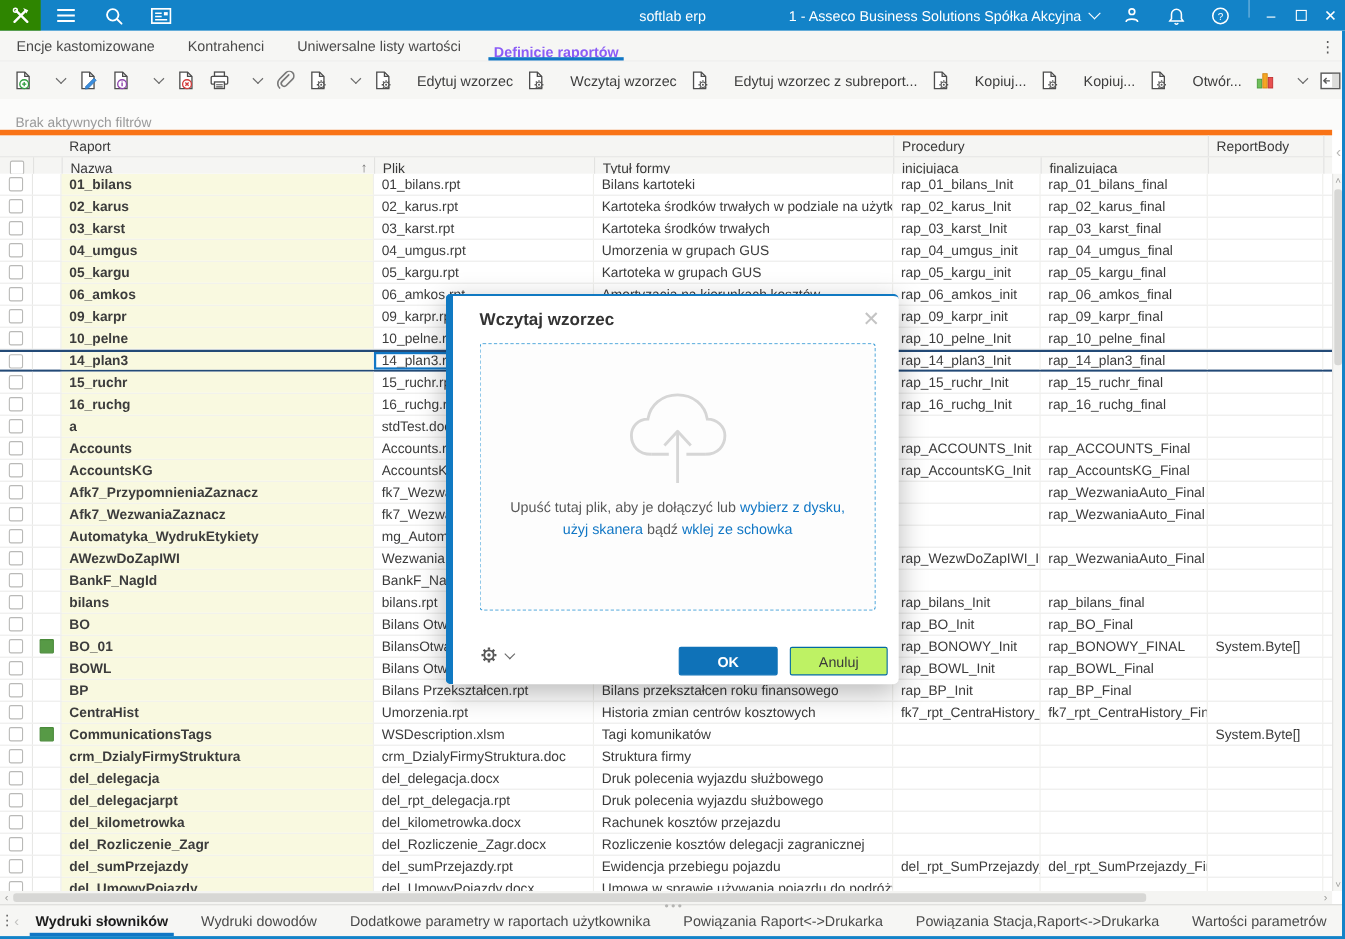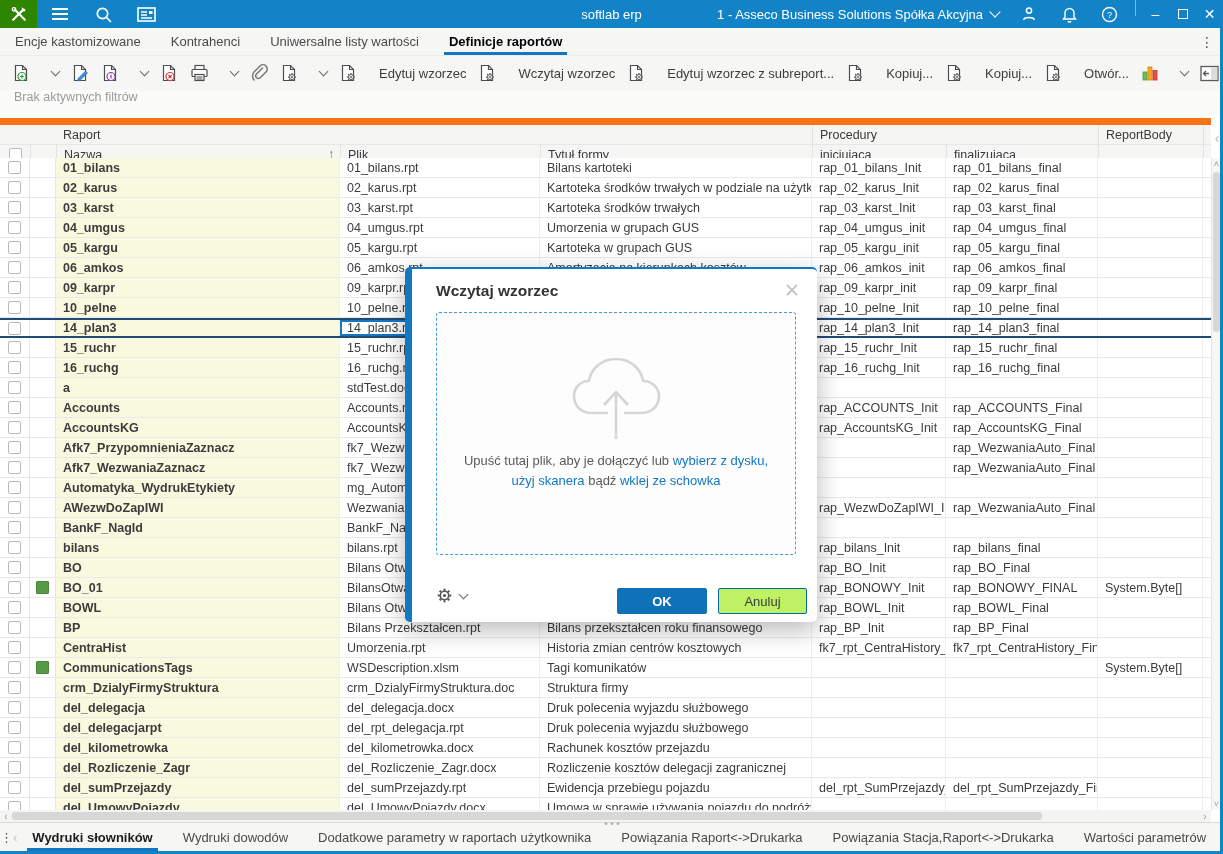--- a/index.html
+++ b/index.html
@@ -19,44 +19,44 @@
   .chev { width:8px; height:8px; border-right:1.6px solid #fff; border-bottom:1.6px solid #fff;
     transform:rotate(45deg); margin-top:-4px; }
   .tb-sep { width:1px; height:16px; background:rgba(255,255,255,.45); margin:0 6px; }
   .winbtn { width:27px; height:28px; display:flex; align-items:center; justify-content:center; font-size:14px; cursor:pointer; }
   .maxbox { width:10px; height:10px; border:1.4px solid #fff; }
 
   
   .tabbar { position:absolute; left:0; top:28px; width:1223px; height:28px; background:#f6f6f4;
     display:flex; align-items:stretch; border-bottom:1px solid #ececea; }
   .ttab { position:relative; padding:0 15px; display:flex; align-items:center; font-size:13px; color:#4a4a4a; cursor:pointer; }
-  .ttab.active { color:#000000; font-weight:bold; }
+  .ttab.active { color:#8b5cf6; font-weight:bold;align-items:flex-end; }
   .ttab .tuline { position:absolute; left:10px; right:10px; bottom:0; height:3px; background:transparent; }
   .ttab.active .tuline { background:#1177c5; }
   .kebab { position:absolute; right:6px; top:4px; width:20px; height:20px; color:#5a5a5a; font-size:14px;
     display:flex; align-items:center; justify-content:center; cursor:pointer; letter-spacing:0; }
 
   
   .toolbar { position:absolute; left:0; top:56px; width:1223px; height:34px; background:#f6f6f4;
     display:flex; align-items:center; padding-left:6px; }
   .tbtn { display:flex; align-items:center; gap:22px; padding:3px 6px; border-radius:2px; cursor:pointer;
     font-size:13px; color:#3d3d3d; white-space:nowrap; }
   .tbtn svg { display:block; }
   .dchev { width:7px; height:7px; border-right:1.4px solid #6a6a6a; border-bottom:1.4px solid #6a6a6a;
     transform:rotate(45deg); margin-top:-3px; }
   .tb-spacer { flex:1; }
   .tool-sep { width:1px; height:18px; background:#d6d6d4; margin:0 7px; }
 
   
   .filterbar { position:absolute; left:0; top:90px; width:1223px; height:28px; background:#fbfbfa;
-    display:flex; align-items:flex-start; padding-left:14px; font-size:12.5px; color:#9a9a9a; }
+    display:flex; align-items:flex-end; padding-left:14px; font-size:12.5px; color:#9a9a9a; }
 
   
   .gridhead { position:absolute; left:0; top:118px; width:1211px; height:40px; background:#f5f5f3;
-    border-top:7px solid #f97316; font-size:12.5px; color:#3a3a3a; }
+    border-top:5px solid #f97316; font-size:12.5px; color:#3a3a3a; }
   .grow1 { display:grid; grid-template-columns:56px 756px 286px 105px 8px; height:19px; }
   .grow2 { display:grid; grid-template-columns:30px 26px 284px 200px 272px 134px 152px 105px 8px; height:21px;
     border-top:1px solid #e7e7e5; border-bottom:1px solid #cfcfcd; }
   .hcell { display:flex; align-items:center; padding-left:7px; position:relative; overflow:hidden; white-space:nowrap; }
   .hcell.bordered { border-left:1px solid #e2e2e0; }
   .plik-uline { position:absolute; left:0; right:0; bottom:0; height:3px; background:#1177c5; }
   .sortarrow { position:absolute; right:6px; color:#6b6b6b; font-size:12px; top:2px; }
   .collapse-chev { position:absolute; left:1211px; top:128px; width:12px; height:20px; color:#b9b9b7;
     font-size:14px; display:flex; align-items:center; justify-content:center; cursor:pointer; }
 

